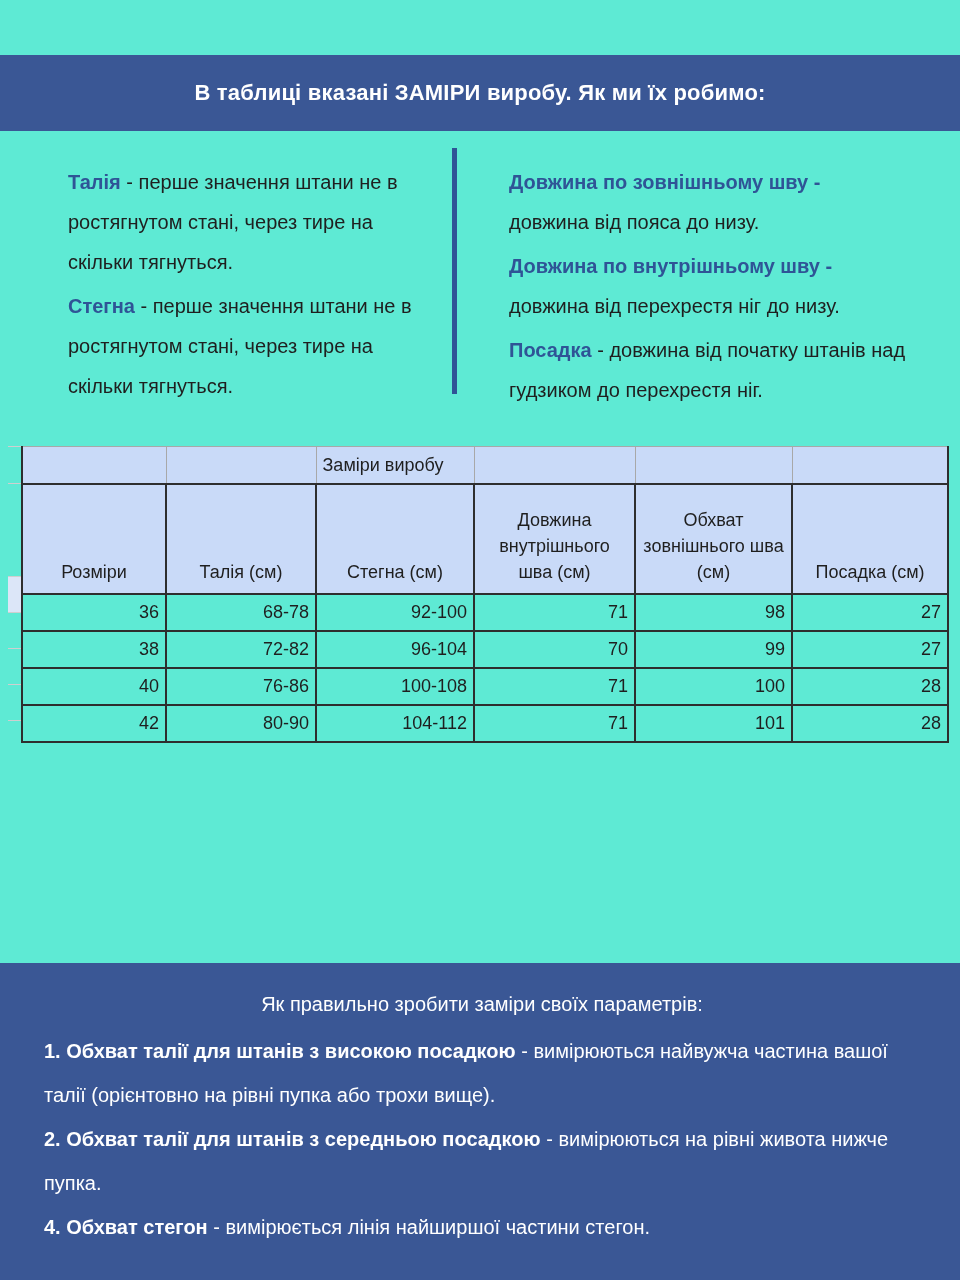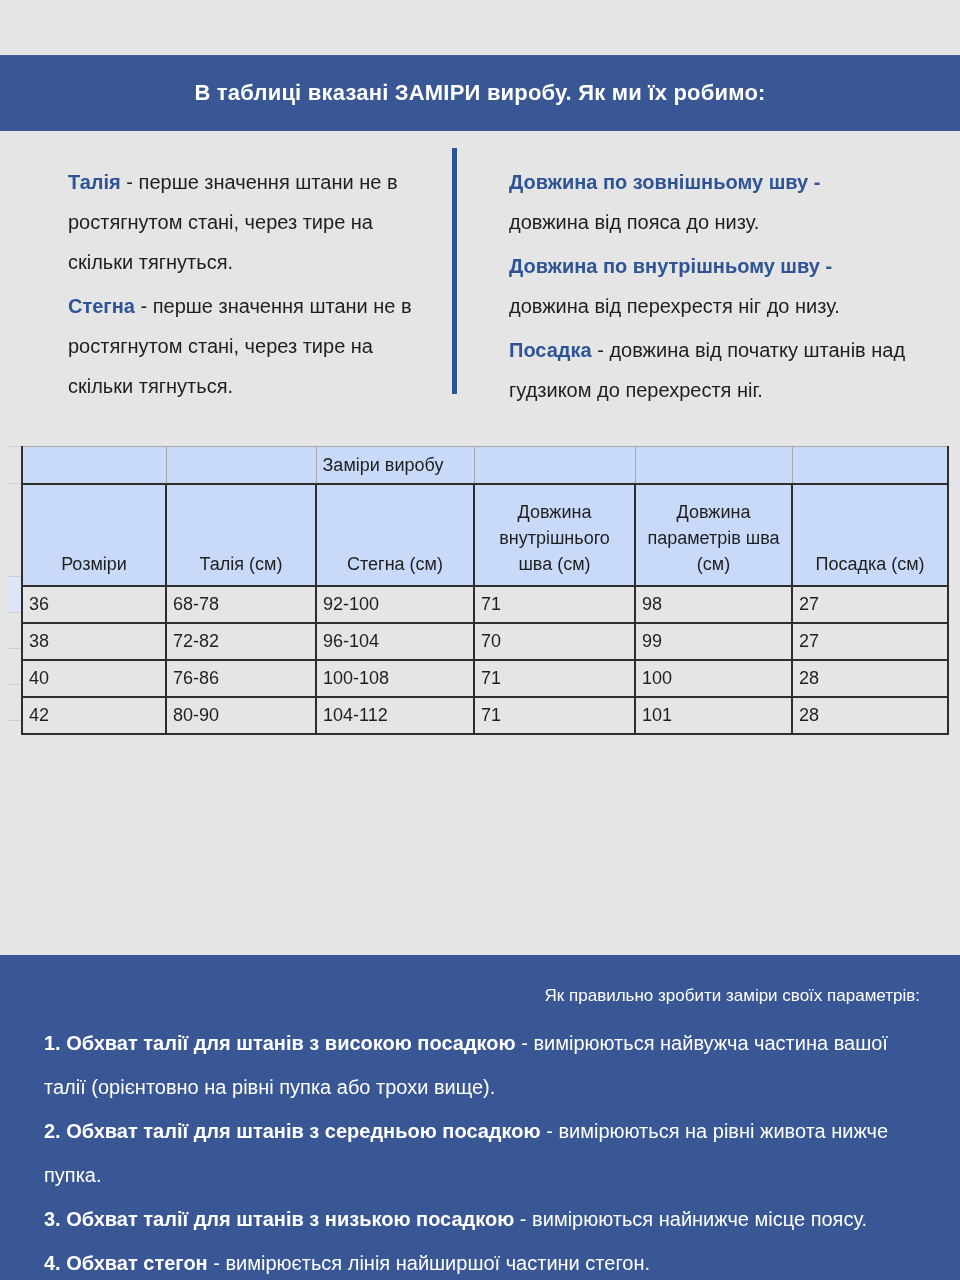--- a/index.html
+++ b/index.html
@@ -1,18 +1,18 @@
 <!DOCTYPE html>
 <html><head>
 <meta charset="utf-8">
 <style>
   html,body{margin:0;padding:0;background:#ffffff;}
   .page{
     width:960px;height:1280px;position:relative;overflow:hidden;
-    background:#e5e5e5;color:#1f1f1f;
+    background:#5eead4;color:#1f1f1f;
     font-family:"Liberation Sans",sans-serif;
   }
   
   .top-bar{
     margin-top:55px;height:76px;background:#3a5795;
     display:flex;align-items:center;justify-content:center;
   }
   .top-bar-title{color:#ffffff;font-weight:bold;font-size:22px;letter-spacing:.2px;}
 
   
@@ -37,30 +37,30 @@
     border-bottom:2px solid #2e2e2e;border-top:1px solid #a8a8a8;
     font-size:18px;color:#1f1f1f;border-radius:9px;
   }
   table.meas td{border:2px solid #2e2e2e;padding:0 6px;}
   tr.r1 td{
     background:#c9daf8;border:1px solid #a8a8a8;border-bottom:2px solid #2e2e2e;
     height:36px;text-align:left;vertical-align:middle;
   }
   tr.head td{
     background:#c9daf8;height:92px;vertical-align:bottom;text-align:center;
-    padding:0 6px 8px;line-height:26px;
+    padding:8px 6px 8px;line-height:26px;
   }
-  tr.data td{height:35px;text-align:left;}
+  tr.data td{height:35px;text-align:right;}
 
   
   .instructions{
     margin-top:220px;height:362px;box-sizing:border-box;
     background:#3a5795;color:#ffffff;padding:26px 40px 0 44px;
   }
-  .instr-title{margin:0 0 10px;text-align:right;font-size:17px;line-height:30px;font-weight:normal;}
+  .instr-title{margin:0 0 10px;text-align:center;font-size:20px;line-height:30px;font-weight:normal;}
   p.instr{margin:0;font-size:20px;line-height:44px;font-weight:normal;}
   p.instr b{font-weight:bold;}
 </style>
 </head>
 <body>
 
 <div class="page">
 
   <div class="top-bar">
     <div class="top-bar-title">В таблиці вказані ЗАМІРИ виробу. Як ми їх робимо:</div>
@@ -104,21 +104,21 @@
         <td>Заміри виробу</td>
         <td></td>
         <td></td>
         <td></td>
       </tr>
       <tr class="head">
         <td>Розміри</td>
         <td>Талія (см)</td>
         <td>Стегна (см)</td>
         <td>Довжина внутрішнього шва (см)</td>
-        <td>Довжина параметрів шва (см)</td>
+        <td>Обхват зовнішнього шва (см)</td>
         <td>Посадка (см)</td>
       </tr>
       <tr class="data">
         <td>36</td>
         <td>68-78</td>
         <td>92-100</td>
         <td>71</td>
         <td>98</td>
         <td>27</td>
       </tr>
@@ -147,17 +147,16 @@
         <td>28</td>
       </tr>
     </tbody>
       </table>
   </div>
 
   <div class="instructions">
     <p class="instr-title">Як правильно зробити заміри своїх параметрів:</p>
     <p class="instr"><b>1. Обхват талії для штанів з високою посадкою</b><span> - вимірюються найвужча частина вашої талії (орієнтовно на рівні пупка або трохи вище).</span></p>
     <p class="instr"><b>2. Обхват талії для штанів з середньою посадкою</b><span> - вимірюються на рівні живота нижче пупка.</span></p>
-    <p class="instr"><b>3. Обхват талії для штанів з низькою посадкою</b><span> - вимірюються найнижче місце поясу.</span></p>
     <p class="instr"><b>4. Обхват стегон</b><span> - вимірюється лінія найширшої частини стегон.</span></p>
   </div>
 
 </div>
 
 </body></html>

